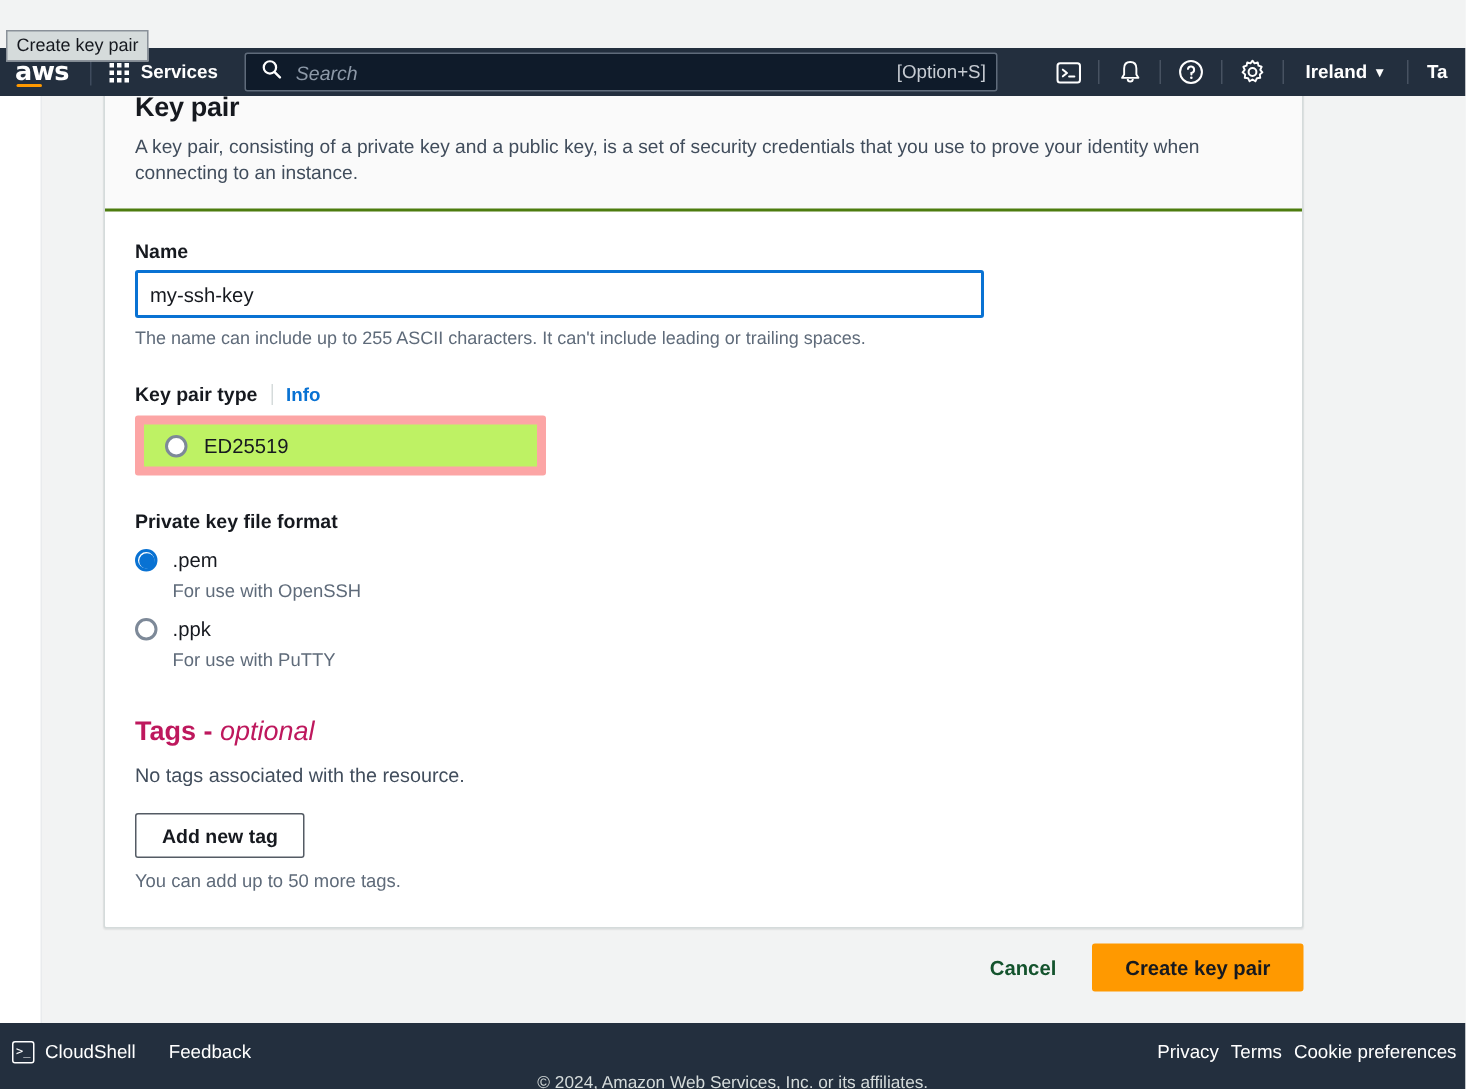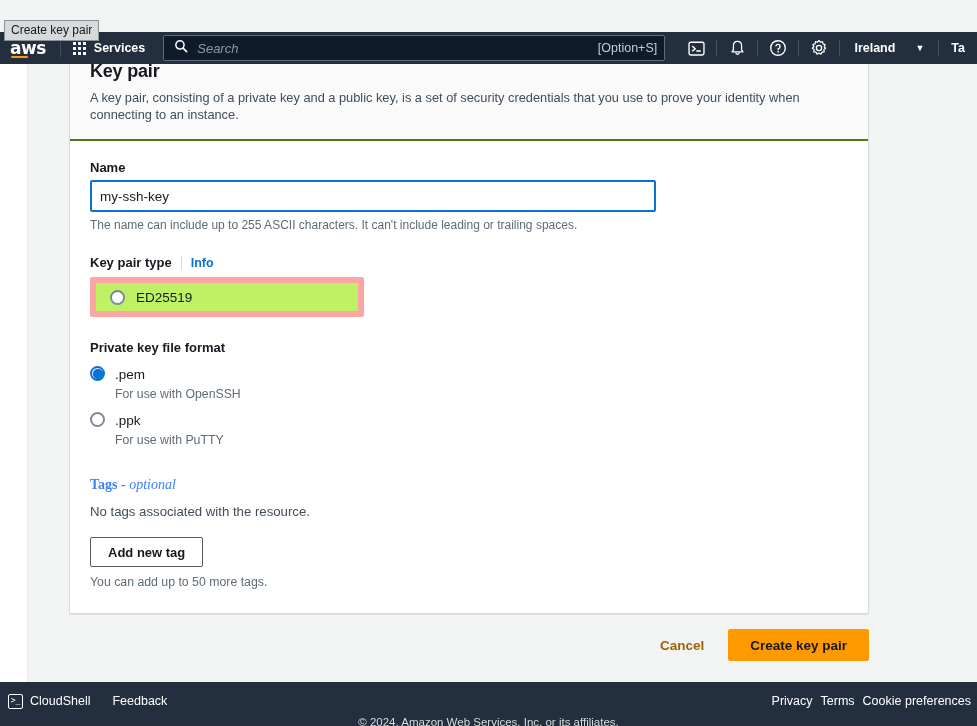--- a/index.html
+++ b/index.html
@@ -85,21 +85,21 @@
     display: flex; align-items: center; justify-content: center;
     width: 40px; height: 32px;
     cursor: pointer;
   }
   .vdots {
     width: 1px; height: 16px;
     background: #5f6b7a;
     opacity: .6;
   }
   .region-btn {
-    display: flex; align-items: center; gap: 20px;
+    display: flex; align-items: center; gap: 4px;
     padding: 0 14px; height: 32px;
     font-size: 12.5px; font-weight: bold;
     cursor: pointer; white-space: nowrap;
   }
   .caret { font-size: 9px; }
   .account-btn {
     padding: 0 12px; height: 32px;
     display: flex; align-items: center;
     font-size: 12.5px; font-weight: bold;
     cursor: pointer; white-space: nowrap;
@@ -253,21 +253,21 @@
     margin-top: 10px;
     cursor: pointer;
   }
   .radio-row .radio { margin-top: 1px; }
   .radio-main { font-size: 13.5px; color: #16191f; }
   .radio-sub {
     font-size: 12.3px; color: #5f6b7a;
     margin-top: 4px;
   }
 
-  .tags-title { font-size: 14px; font-weight: bold; color: #3b82f6; font-family: Liberation Serif, serif; }
+  .tags-title { font-size: 18px; font-weight: bold; color: #be185d; }
   .tags-title em { font-weight: normal; font-style: italic; }
   .tags-empty {
     margin-top: 11px;
     font-size: 13.2px;
     color: #414d5c;
   }
   .btn-normal {
     margin-top: 18px;
     display: inline-flex; align-items: center; justify-content: center;
     height: 30px; padding: 0 17px;
@@ -288,21 +288,21 @@
   .actions {
     position: absolute;
     left: 41px; top: 597px;
     width: 800px;
     display: flex; align-items: center; justify-content: flex-end;
     gap: 6px;
   }
   .btn-link {
     height: 32px; padding: 0 18px;
     background: transparent; border: none;
-    color: #a16207;
+    color: #14532d;
     font-size: 13.5px; font-weight: bold;
     font-family: "Liberation Sans", sans-serif;
     cursor: pointer;
   }
   .btn-primary {
     height: 32px; padding: 0 21px;
     background: #ff9900;
     border: 1px solid #ff9900;
     border-radius: 2px;
     color: #16191f;

